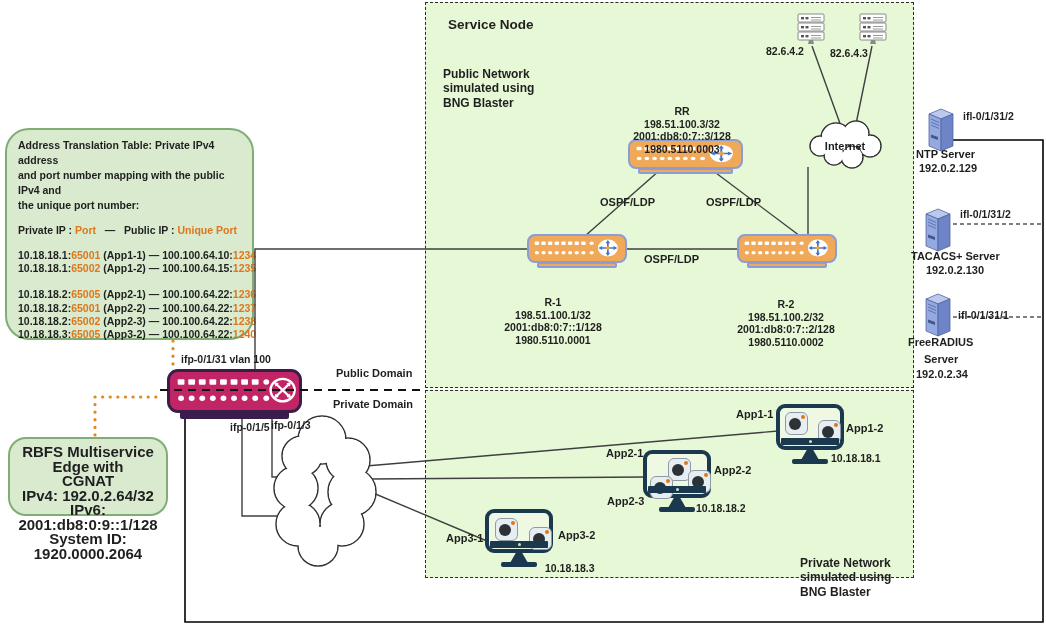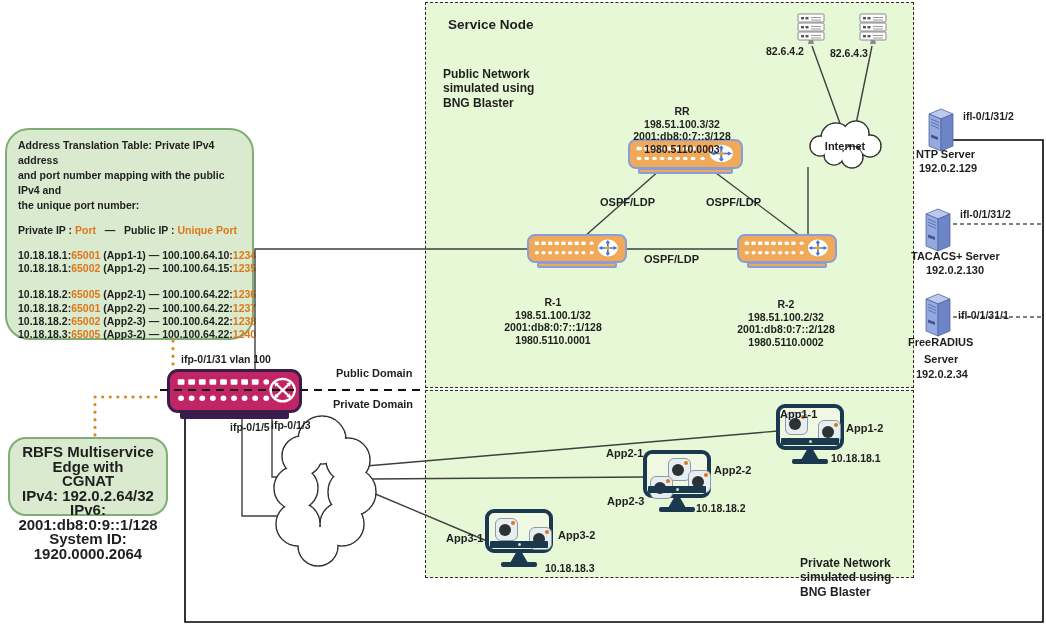--- a/index.html
+++ b/index.html
@@ -325,21 +325,21 @@
   <div class="monitor" style="left:776px;top:404px;width:68px;">
     <div class="mon-screen" style="width:68px;height:46px;">
       <div class="app-ico" style="left:5px;top:4px;"></div>
       <div class="app-ico" style="left:38px;top:12px;"></div>
       <div class="mon-bar"></div>
         <div class="mon-dot"></div>
     </div>
     <div class="mon-neck"></div>
       <div class="mon-foot"></div>
   </div>
-  <div class="t fs11 z3" style="left:736px;top:408px;margin-left:44px;">App1-1</div>
+  <div class="t fs11 z3" style="left:736px;top:408px;">App1-1</div>
   <div class="t fs11 z3" style="left:846px;top:422px;">App1-2</div>
   <div class="t fs10 z3" style="left:831px;top:452px;">10.18.18.1</div>
 
   <div class="monitor" style="left:643px;top:450px;width:68px;">
     <div class="mon-screen" style="width:68px;height:48px;">
       <div class="app-ico" style="left:21px;top:4px;"></div>
       <div class="app-ico" style="left:41px;top:16px;"></div>
       <div class="app-ico" style="left:3px;top:22px;"></div>
       <div class="mon-bar"></div>
         <div class="mon-dot"></div>

